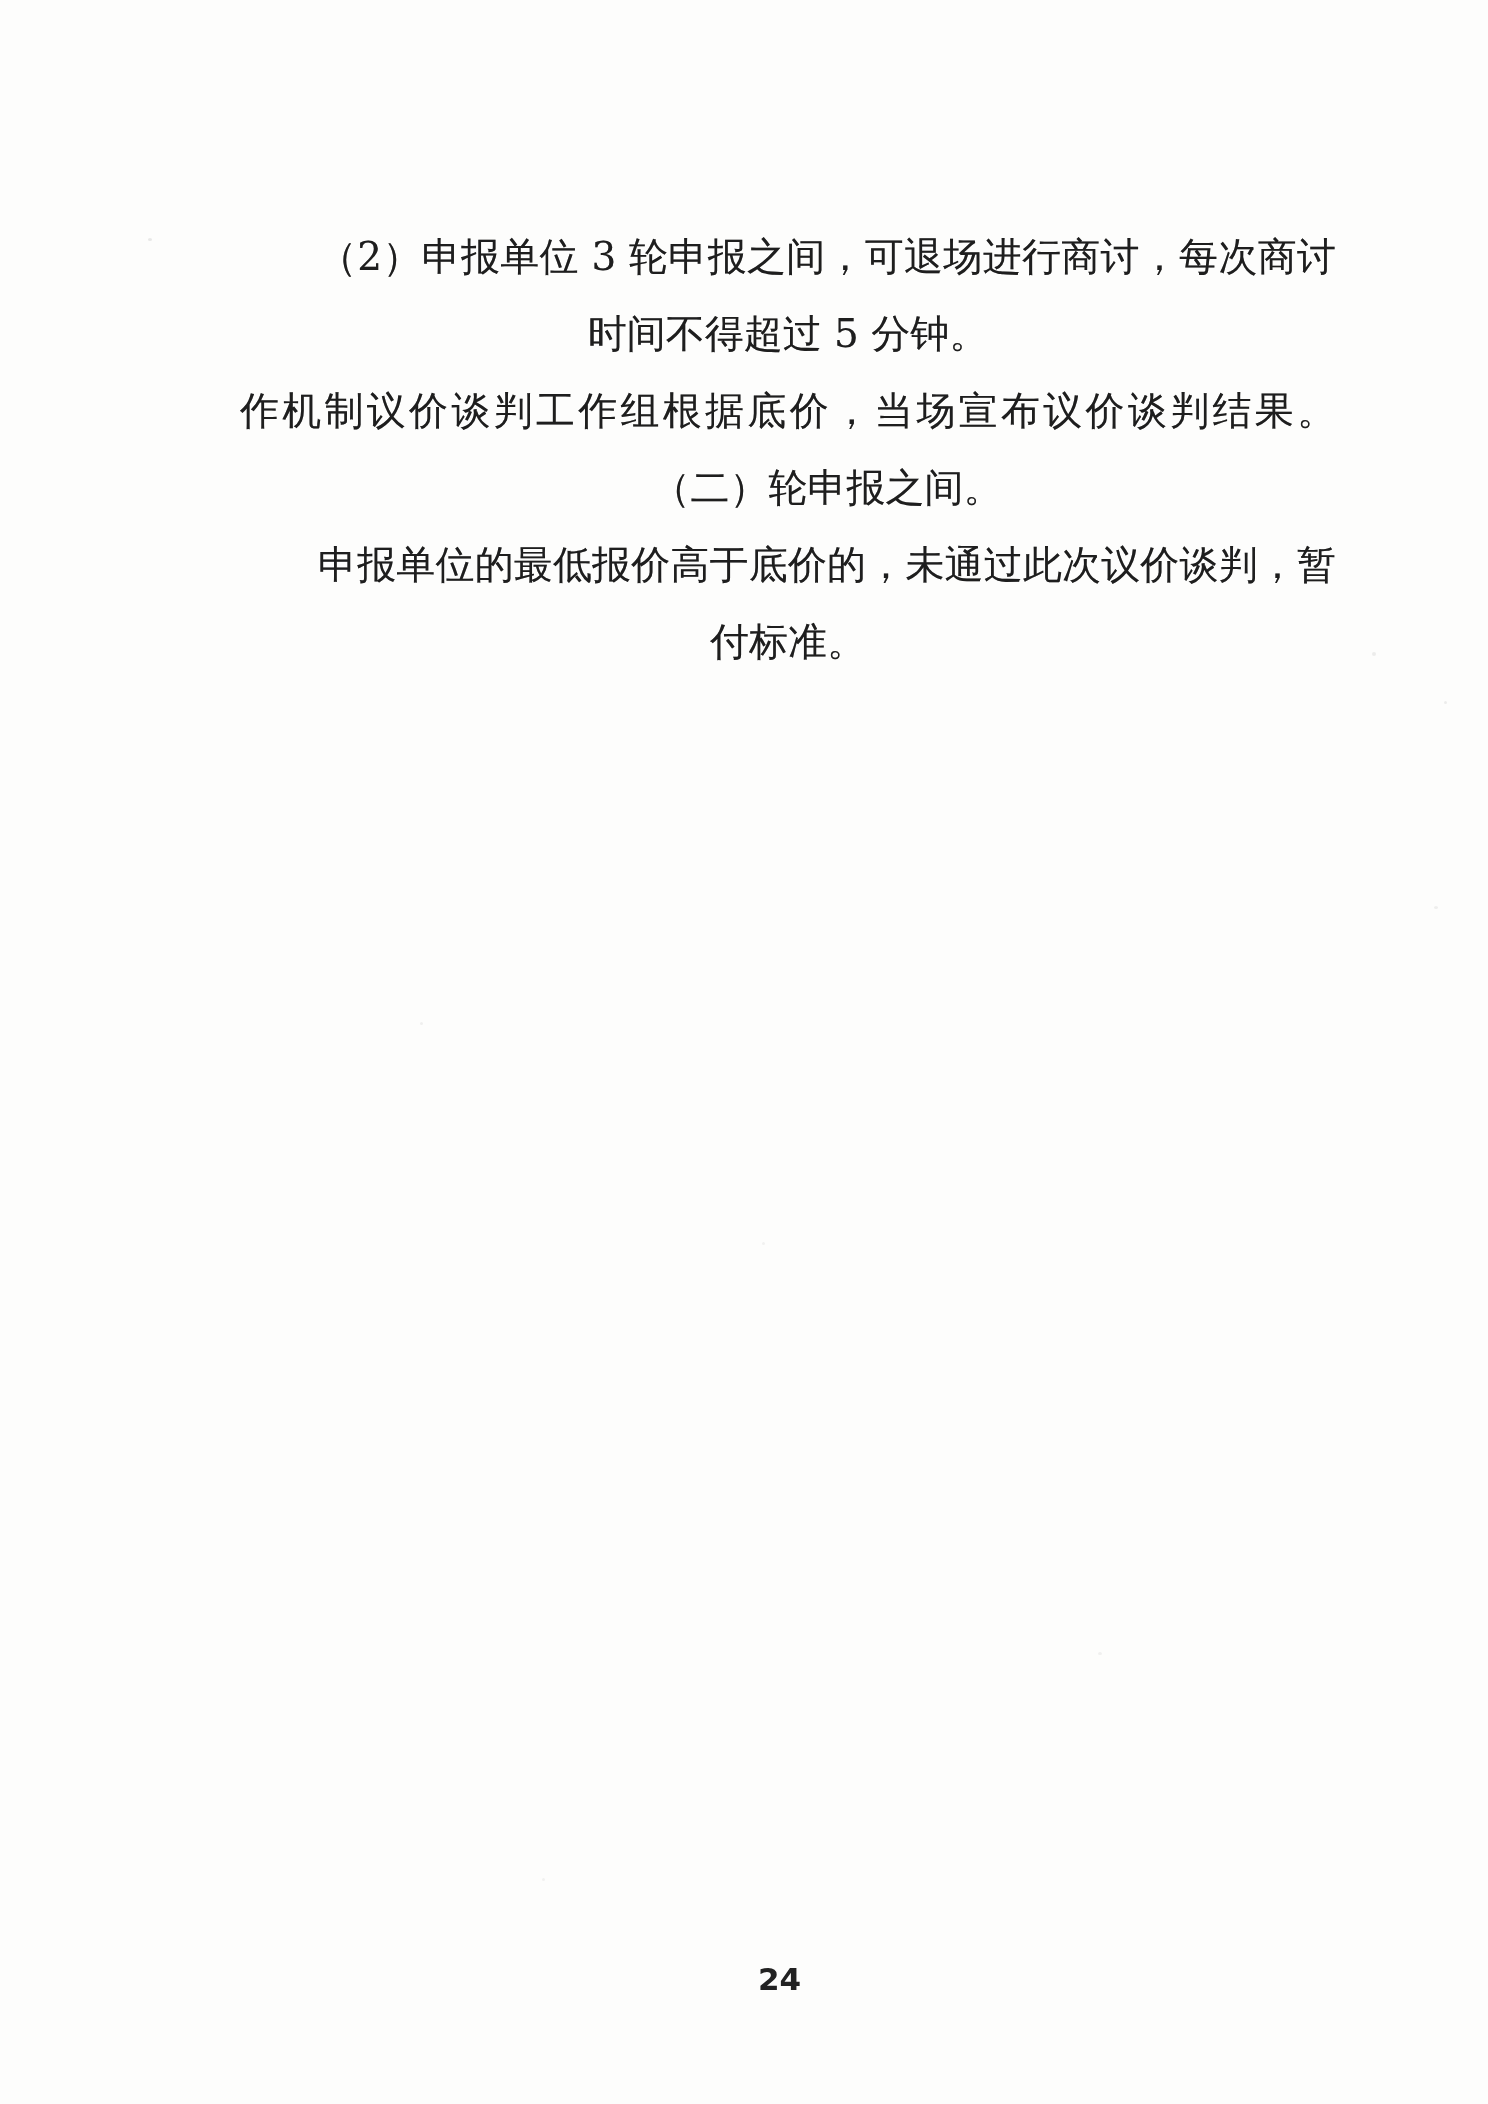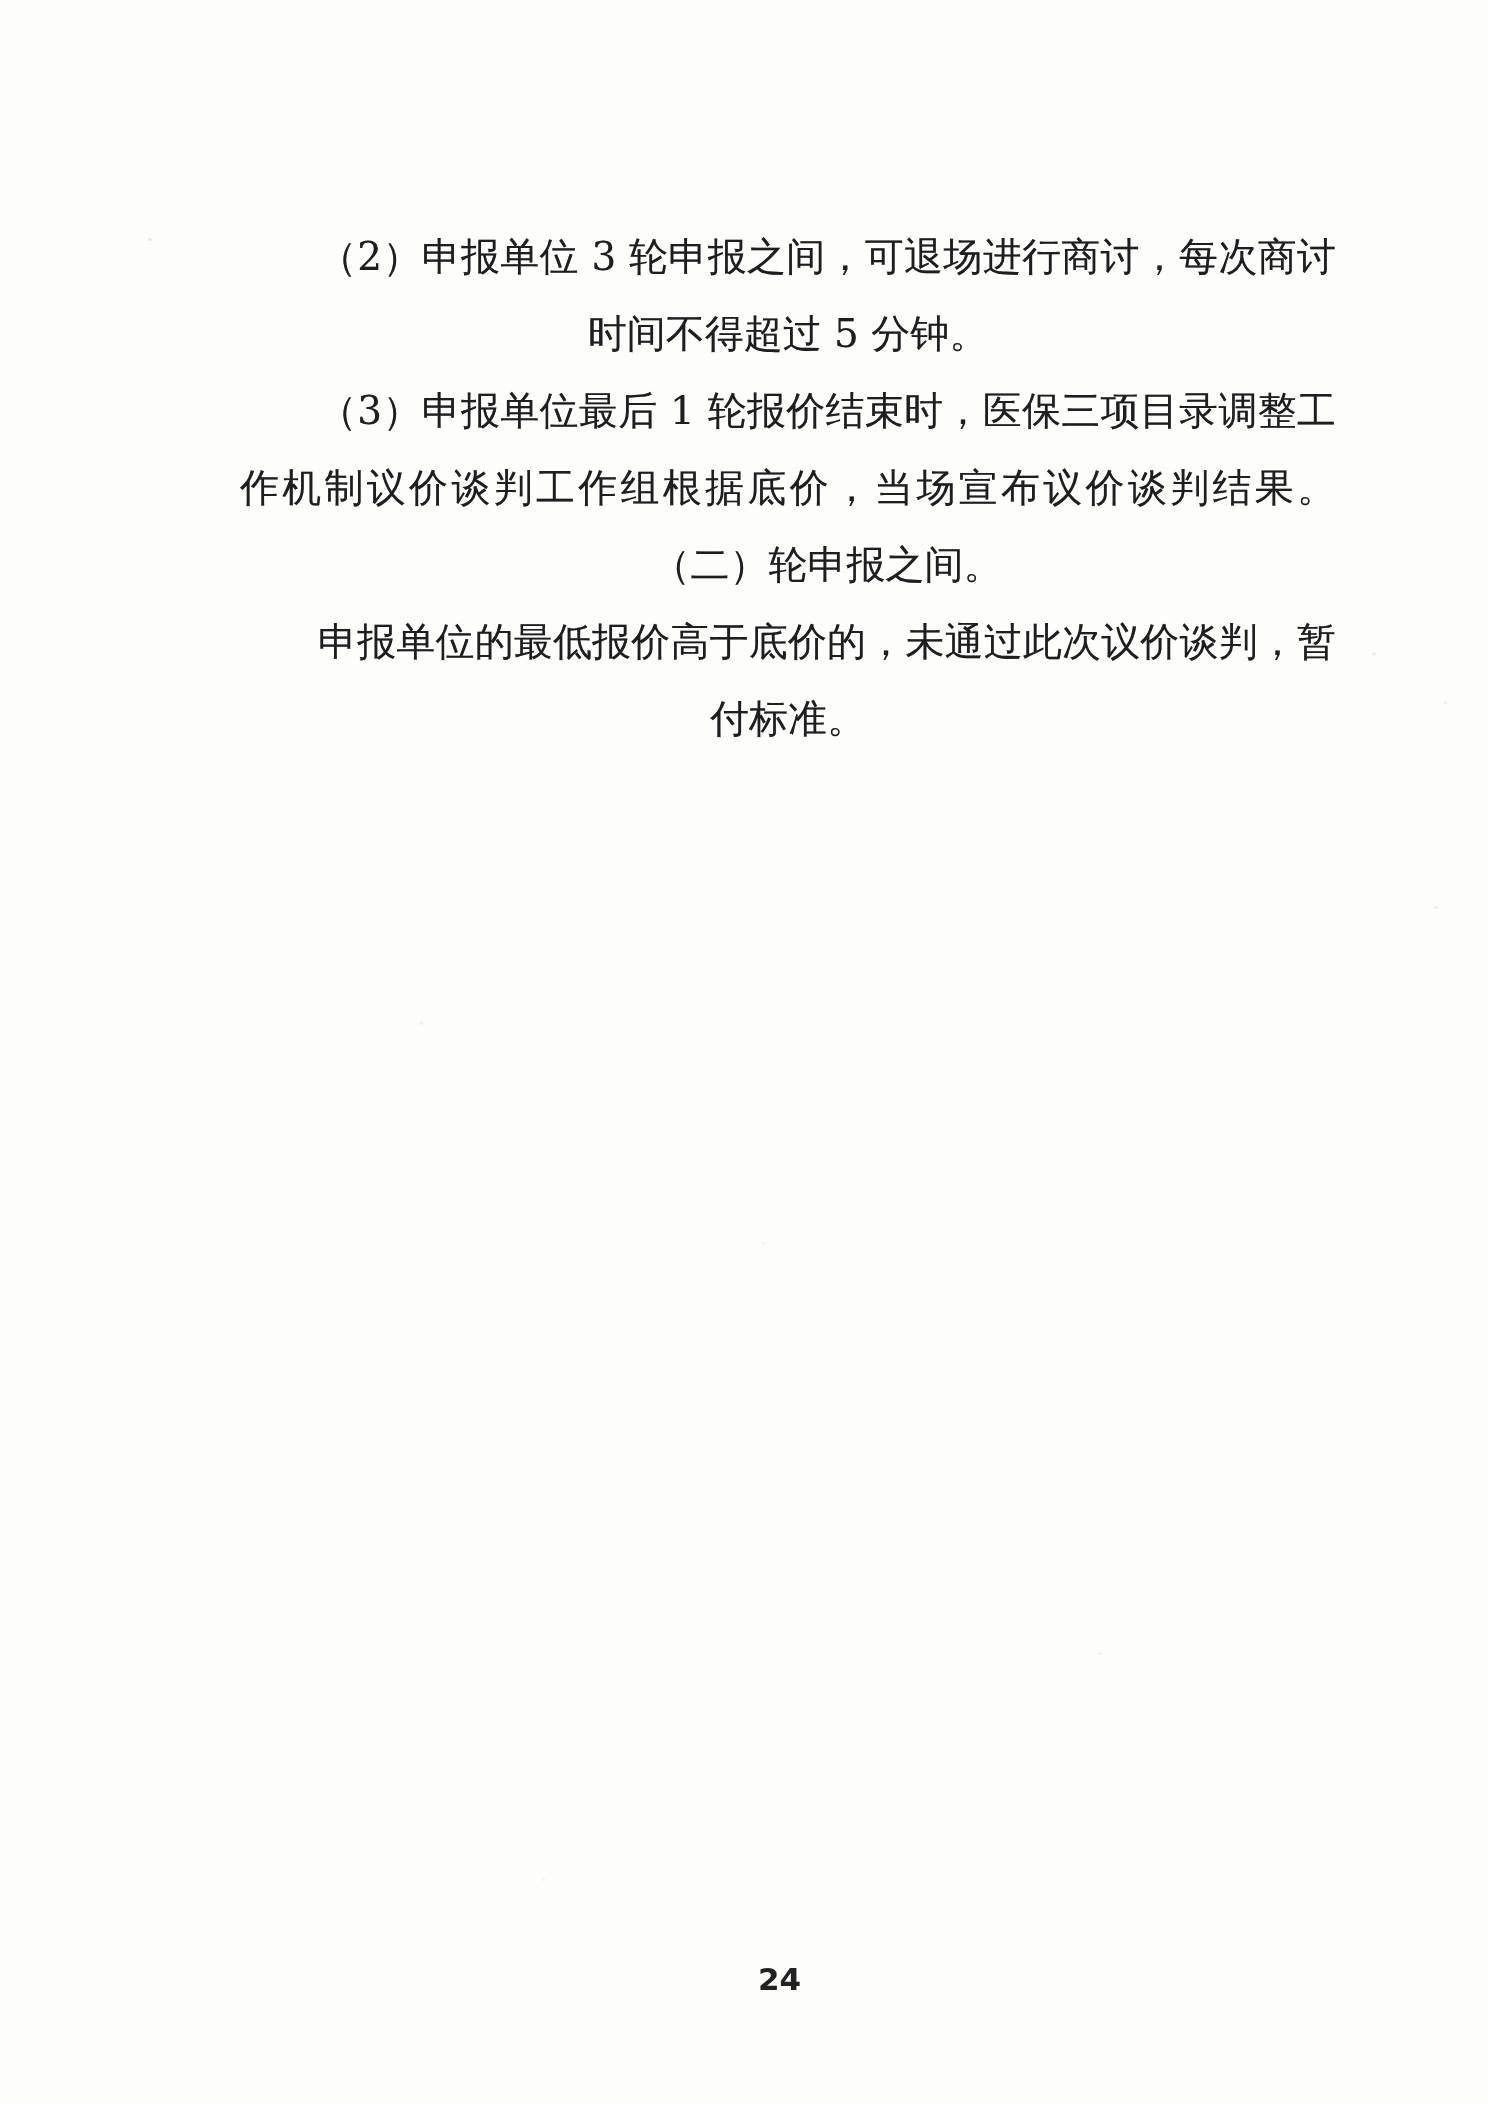--- a/index.html
+++ b/index.html
@@ -70,21 +70,20 @@
 <div class="sheet">
 
   <main class="text-block">
 
     <section class="para">
       <p class="line indent fill">（2）申报单位 3 轮申报之间，可退场进行商讨，每次商讨</p>
       <p class="line">时间不得超过 5 分钟。</p>
     </section>
 
     <section class="para">
-      <p class="line indent fill">（3）申报单位最后 1 轮报价结束时，医保三项目录调整工</p>
       <p class="line fill">作机制议价谈判工作组根据底价，当场宣布议价谈判结果。</p>
     </section>
 
     <section class="para">
       <p class="line indent">（二）轮申报之间。</p>
     </section>
 
     <section class="para">
       <p class="line indent fill">申报单位的最低报价高于底价的，未通过此次议价谈判，暂</p>
       <p class="line">付标准。</p>

